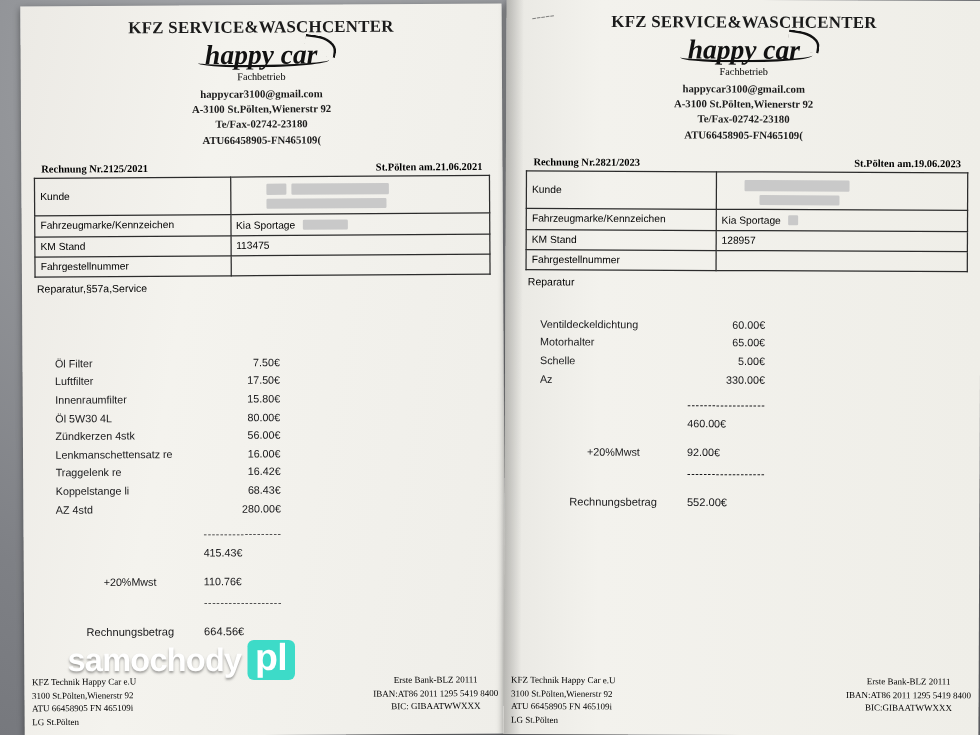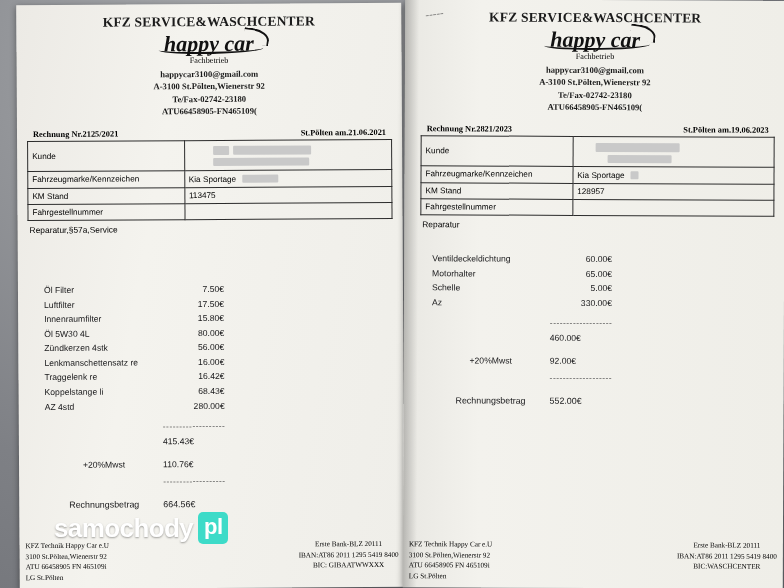--- a/index.html
+++ b/index.html
@@ -169,21 +169,21 @@
     z-index: 20;
     margin-left: 28px;
   }
   .wm .t1 { color: #ffffff; text-shadow: 0 1px 2px rgba(0,0,0,.35); }
   .wm .pl {
     background: #3ddbc8;
     color: #ffffff;
     border-radius: 5px;
     padding: 0 6px 2px 6px;
     margin-left: 5px;
-    font-size: 22px;
+    font-size: 30px;
     line-height: 30px;
   }
   
   .scribble {
     position: absolute;
     left: 20px; top: 8px;
     font-family: "Liberation Serif", serif;
     font-size: 11px;
     color: #5b5b5b;
     transform: rotate(-8deg);
@@ -413,21 +413,21 @@
     <div class="footer">
       <div class="blk">
         <div>KFZ Technik Happy Car e.U</div>
         <div>3100 St.Pölten,Wienerstr 92</div>
         <div>ATU 66458905 FN 465109i</div>
         <div>LG St.Pölten</div>
       </div>
       <div class="blk right">
         <div>Erste Bank-BLZ 20111</div>
         <div>IBAN:AT86 2011 1295 5419 8400</div>
-        <div>BIC:WASCHCENTER</div>
+        <div>BIC:GIBAATWWXXX</div>
       </div>
     </div>
   </div>
 </div>
 
 <div class="wm">
   <span class="t1">samochody</span>
   <span class="pl">pl</span>
 </div>
 

